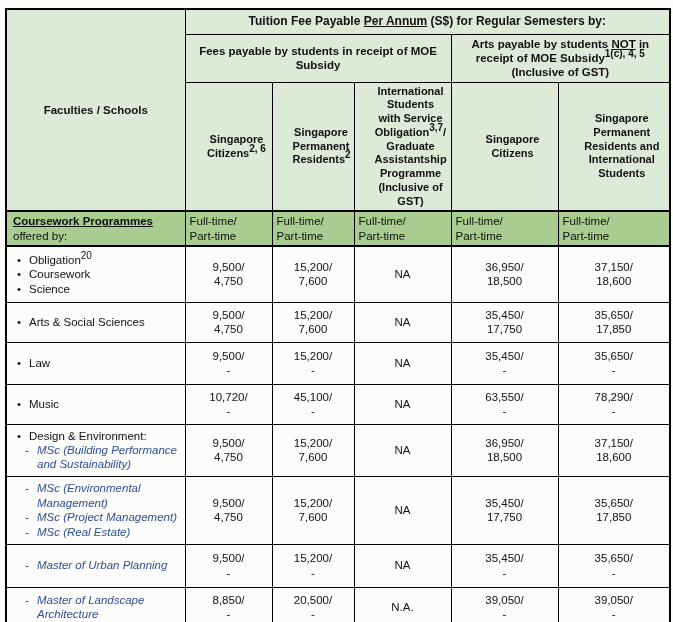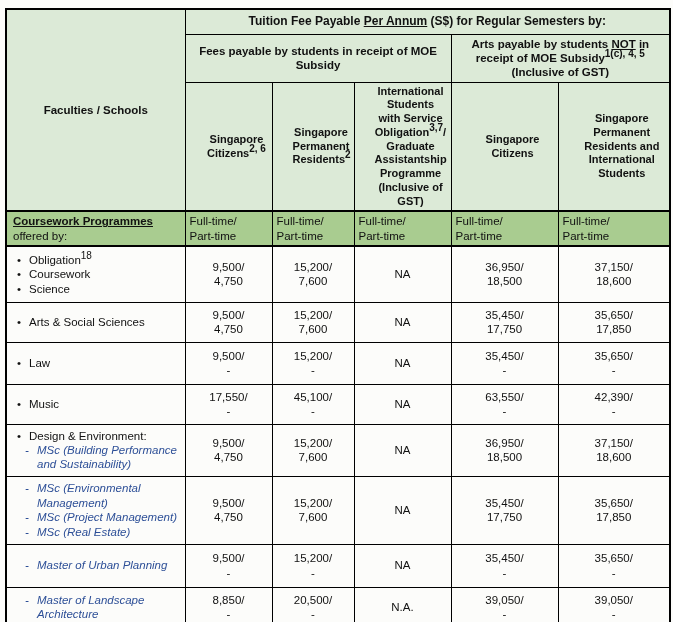--- a/index.html
+++ b/index.html
@@ -145,21 +145,21 @@
       <th>
             <span class="block">Full-time/</span>
             <span class="block">Part-time</span>
           </th>
     </tr>
 
     </tbody>
       <tbody id="data-rows">
         <tr style="height: 56px;">
           <td class="fac-cell">
-            <div class="fline"><span class="marker">•</span><span>Obligation</span><sup>18</sup></div>
+            <div class="fline"><span class="marker">•</span><span>Obligation</span><sup>20</sup></div>
             <div class="fline"><span class="marker">•</span><span>Coursework</span></div>
             <div class="fline"><span class="marker">•</span><span>Science</span></div>
           </td>
           <td class="fee-cell">
             <div>9,500/</div>
             <div>4,750</div>
           </td>
           <td class="fee-cell">
             <div>15,200/</div>
             <div>7,600</div>
@@ -222,36 +222,36 @@
           <td class="fee-cell">
             <div>35,650/</div>
             <div>-</div>
           </td>
         </tr>
         <tr style="height: 40px;">
           <td class="fac-cell">
             <div class="fline"><span class="marker">•</span><span>Music</span></div>
           </td>
           <td class="fee-cell">
-            <div>17,550/</div>
+            <div>10,720/</div>
             <div>-</div>
           </td>
           <td class="fee-cell">
             <div>45,100/</div>
             <div>-</div>
           </td>
           <td class="fee-cell">
             <div>NA</div>
           </td>
           <td class="fee-cell">
             <div>63,550/</div>
             <div>-</div>
           </td>
           <td class="fee-cell">
-            <div>42,390/</div>
+            <div>78,290/</div>
             <div>-</div>
           </td>
         </tr>
         <tr style="height: 52px;">
           <td class="fac-cell">
             <div class="fline"><span class="marker">•</span><span>Design &amp; Environment:</span></div>
             <div class="fline programme"><span class="marker">-</span><span>MSc (Building Performance and Sustainability)</span></div>
           </td>
           <td class="fee-cell">
             <div>9,500/</div>

